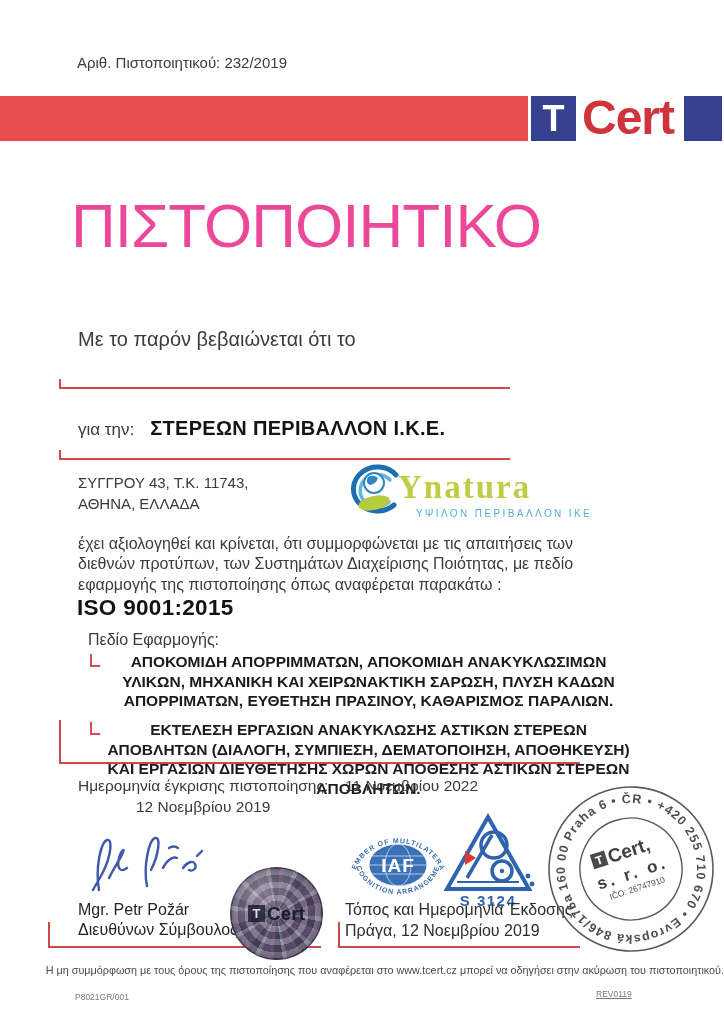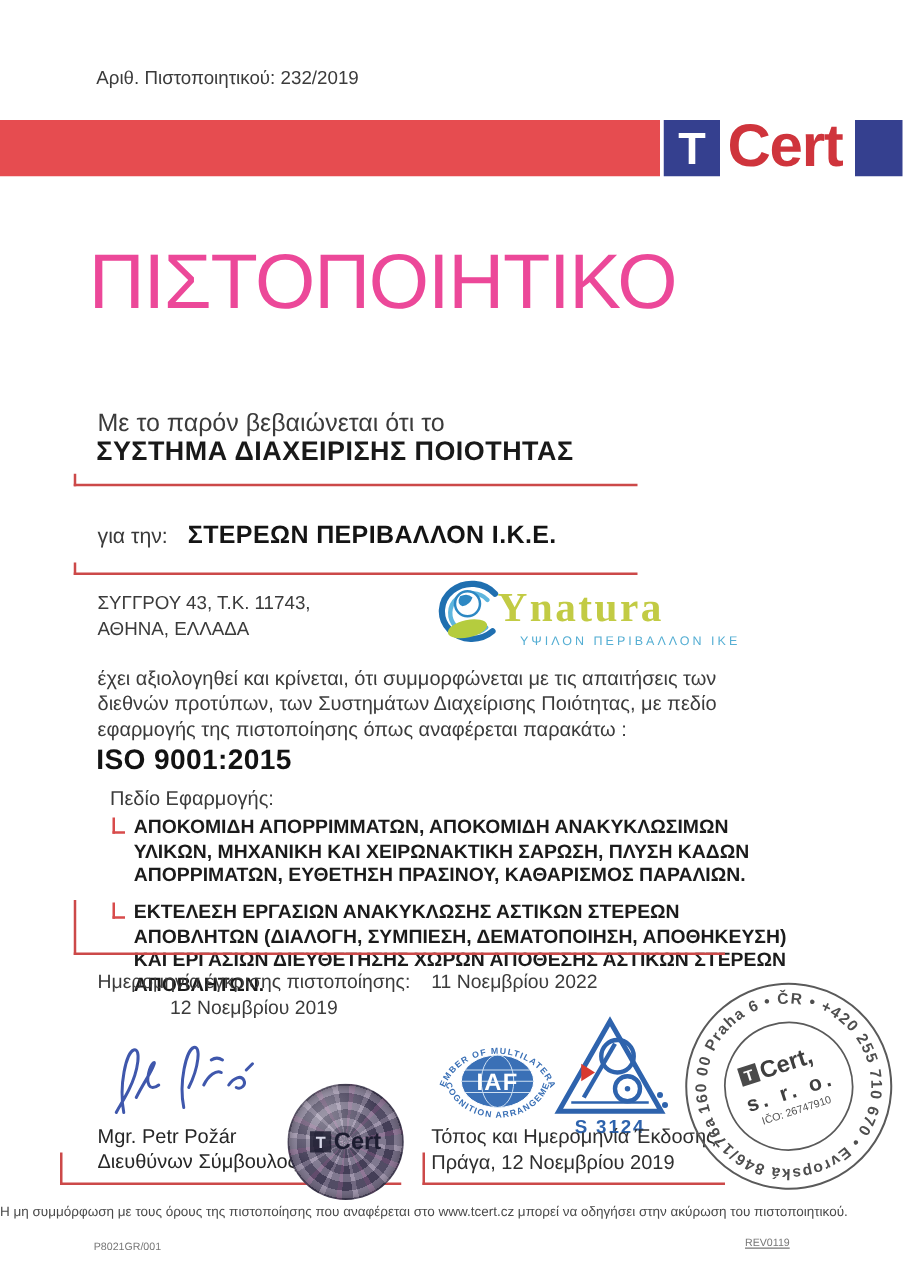--- a/index.html
+++ b/index.html
@@ -33,21 +33,21 @@
   .yn-name{position:absolute;left:54px;top:5px;font-family:"Liberation Serif",serif;font-weight:bold;
            font-size:33px;color:#c2cb44;letter-spacing:2px;}
   .yn-sub{position:absolute;left:72px;top:44px;font-size:10px;letter-spacing:2.4px;color:#55aed3;}
 
   .paragraph{left:78px;top:534px;width:556px;font-size:16px;line-height:1.28;}
   .iso{left:77px;top:595px;font-size:22.5px;font-weight:bold;color:#131313;letter-spacing:.3px;}
 
   .scope-label{left:88px;top:631px;font-size:16px;}
   .scope-list{left:90px;top:652px;width:540px;list-style:none;margin:0;padding:0;}
   .scope-item{position:relative;padding-left:17px;font-size:15.5px;font-weight:bold;color:#1b1b1b;
-              line-height:1.27;margin-bottom:9px;}
+              line-height:1.27;margin-bottom:9px;text-align:center;}
   .scope-bullet{position:absolute;left:0;top:2px;width:8px;height:11px;
                 border-left:2.5px solid #d84b4b;border-bottom:2.5px solid #d84b4b;}
   .corner-big{left:59px;top:720px;width:519px;height:42px;}
 
   .date-col{font-size:15.5px;line-height:1.38;text-align:center;}
   .dates-left{left:78px;top:775px;}
   .dates-right{left:345px;top:775px;}
 
   .sig-svg{left:85px;top:828px;}
   .signer{left:78px;top:900px;font-size:16px;color:#262626;line-height:1.25;}
@@ -64,42 +64,41 @@
           radial-gradient(circle, #7a7390 0%, #524b66 60%, #3e3950 100%);
         box-shadow:inset 0 0 8px rgba(0,0,0,.45);}
   .holo-t{width:17px;height:17px;background:rgba(25,25,45,.8);color:#d8d8e8;font-size:13px;font-weight:bold;
           display:flex;align-items:center;justify-content:center;}
   .holo-cert{font-size:19px;font-weight:bold;color:#1c1c30;}
 
   .iaf-svg{left:347px;top:825px;}
   .tri-svg{left:440px;top:812px;}
   .stamp-svg{left:540px;top:783px;}
 
-  .footer-note{left:0;top:964px;width:724px;text-align:left;font-size:10.8px;color:#4a4a4a;}
+  .footer-note{left:0;top:964px;width:724px;text-align:right;font-size:10.8px;color:#4a4a4a;}
   .code-left{left:75px;top:992px;font-size:8.5px;color:#777;}
   .code-right{left:596px;top:989px;font-size:8.5px;color:#777;text-decoration:underline;}
 </style>
 </head>
 <body>
 
 <div class="page">
 
   <div class="abs cert-number">Αριθ. Πιστοποιητικού: 232/2019</div>
 
   <div class="abs band"></div>
   <div class="abs logo-t">
     <span>T</span>
   </div>
   <div class="abs logo-cert">Cert</div>
   <div class="abs logo-endsq"></div>
 
   <div class="abs title">ΠΙΣΤΟΠΟΙΗΤΙΚΟ</div>
 
   <div class="abs intro">Με το παρόν βεβαιώνεται ότι το</div>
-  <div class="abs system">ΣΥΣΤΗΜΑ ΔΙΑΧΕΙΡΙΣΗΣ ΠΟΙΟΤΗΤΑΣ</div>
   <div class="abs corner-line line1"></div>
 
   <div class="abs for-row">
     <span class="for-label">για την:</span>
     <span class="company">ΣΤΕΡΕΩΝ ΠΕΡΙΒΑΛΛΟΝ Ι.Κ.Ε.</span>
   </div>
   <div class="abs corner-line line2"></div>
 
   <div class="abs address">
     <div>ΣΥΓΓΡΟΥ 43, Τ.Κ. 11743,</div>

